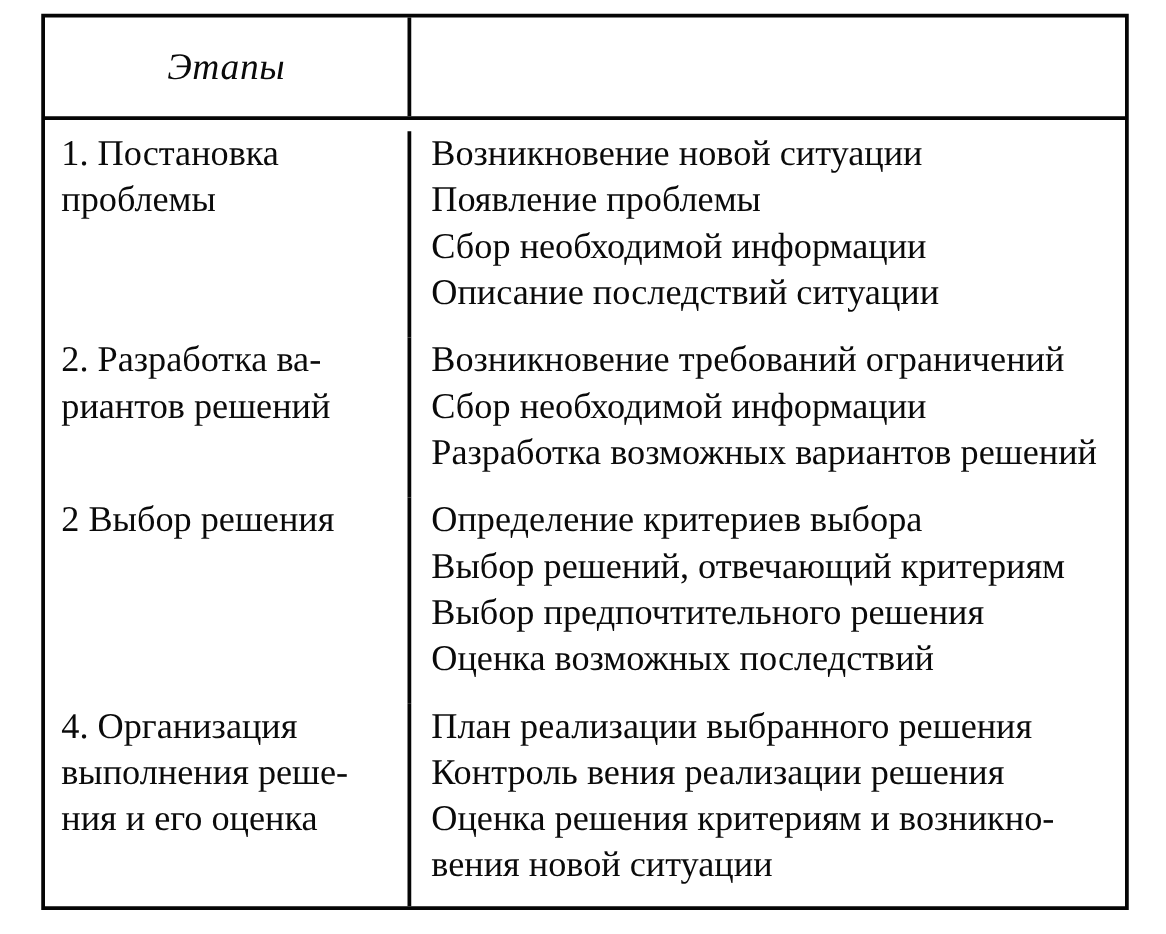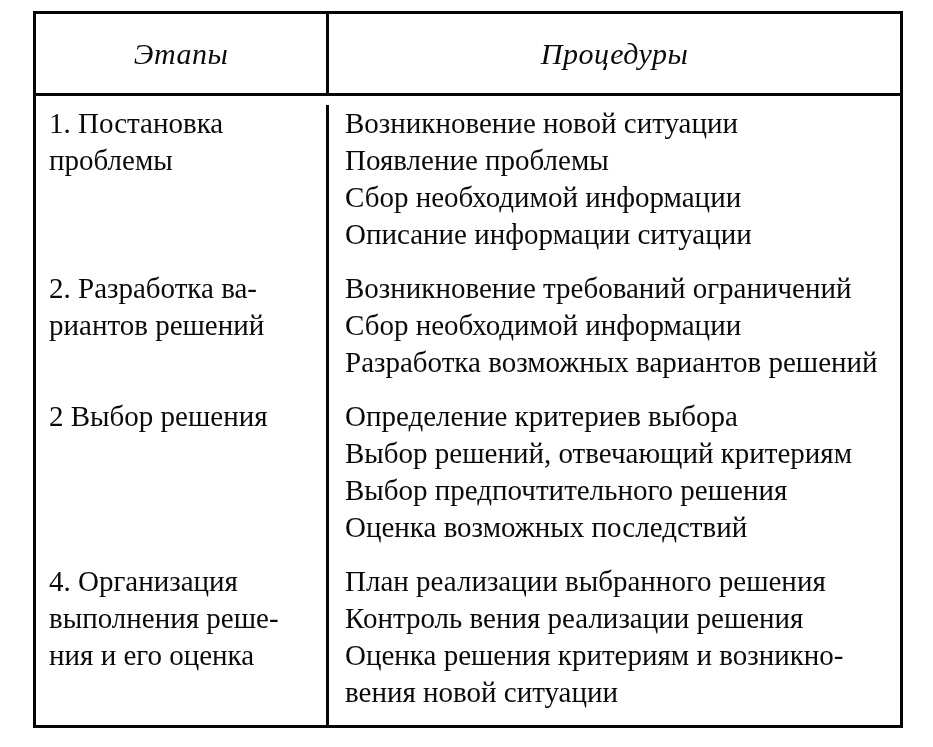--- a/index.html
+++ b/index.html
@@ -78,32 +78,31 @@
   }
 </style>
 </head>
 <body>
 
 <div class="page">
   <div class="doc-table">
 
     <div class="thead">
       <div class="th col-stages">Этапы</div>
-      <div class="th col-procs">Процедуры</div>
     </div>
 
     <div class="tbody">
 
       <div class="cell stage-cell rowgap">1. Постановка
 проблемы</div>
       <div class="cell proc-cell rowgap">
         <div class="proc-line">Возникновение новой ситуации</div>
         <div class="proc-line">Появление проблемы</div>
         <div class="proc-line">Сбор необходимой информации</div>
-        <div class="proc-line">Описание информации ситуации</div>
+        <div class="proc-line">Описание последствий ситуации</div>
       </div>
 
       <div class="cell stage-cell rowgap">2. Разработка ва-
 риантов решений</div>
       <div class="cell proc-cell rowgap">
         <div class="proc-line">Возникновение требований ограничений</div>
         <div class="proc-line">Сбор необходимой информации</div>
         <div class="proc-line">Разработка возможных вариантов решений</div>
       </div>
 

